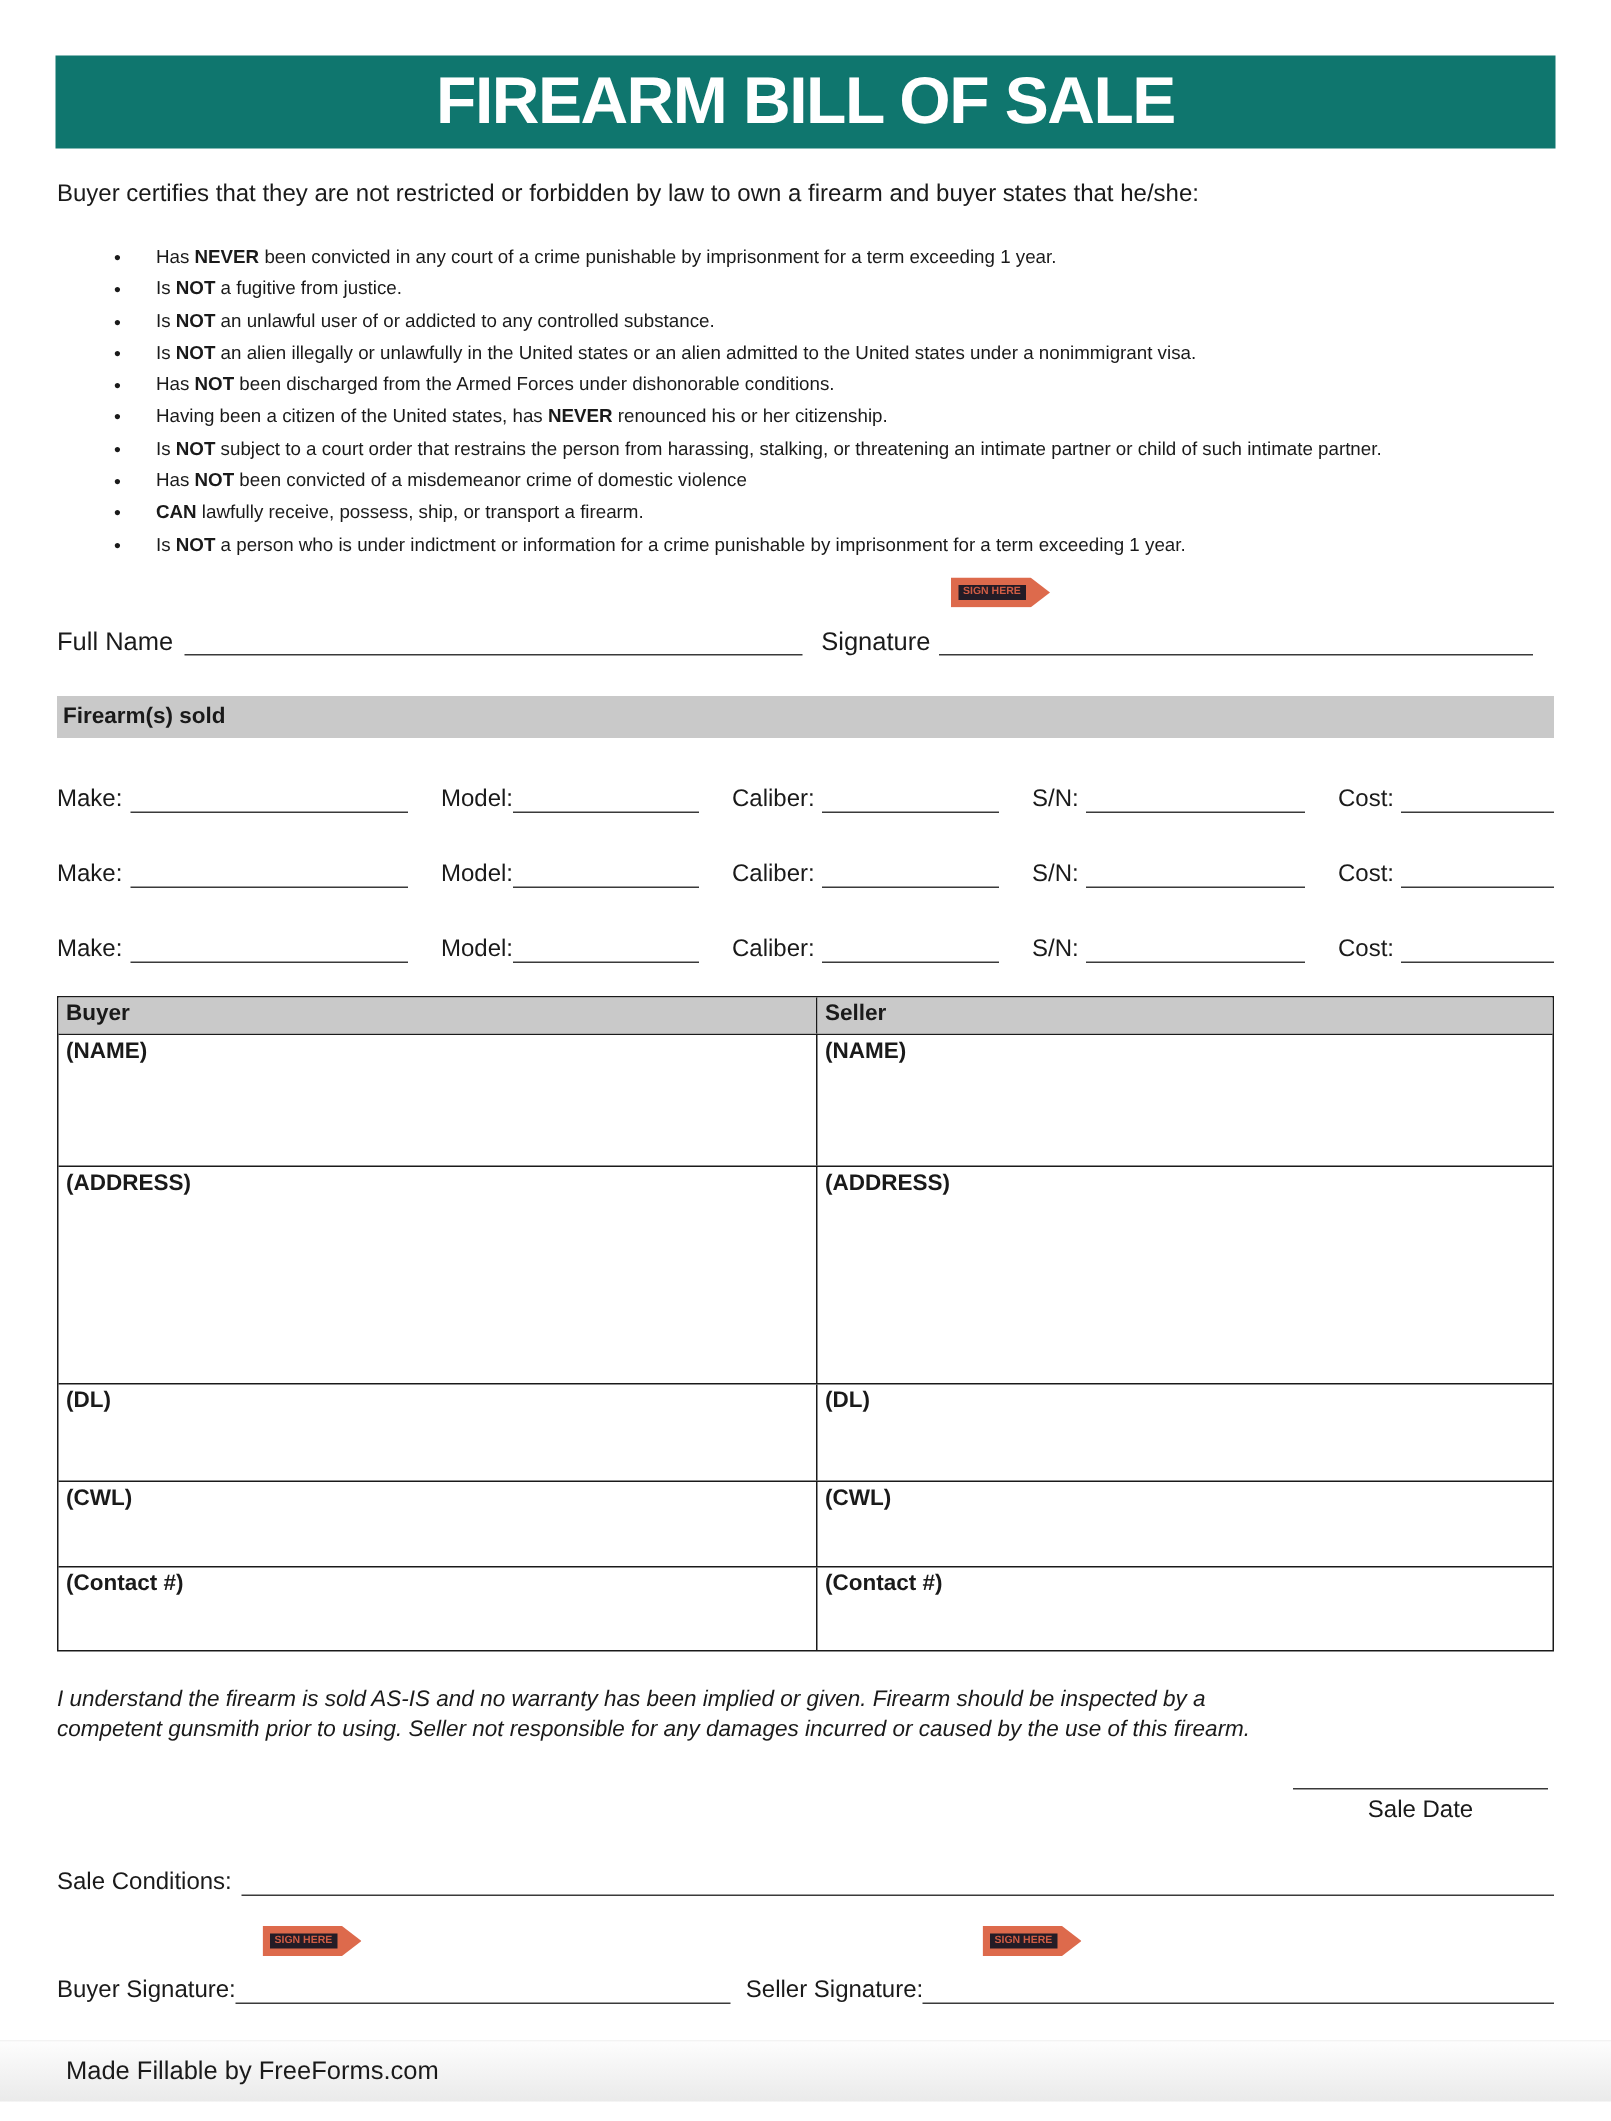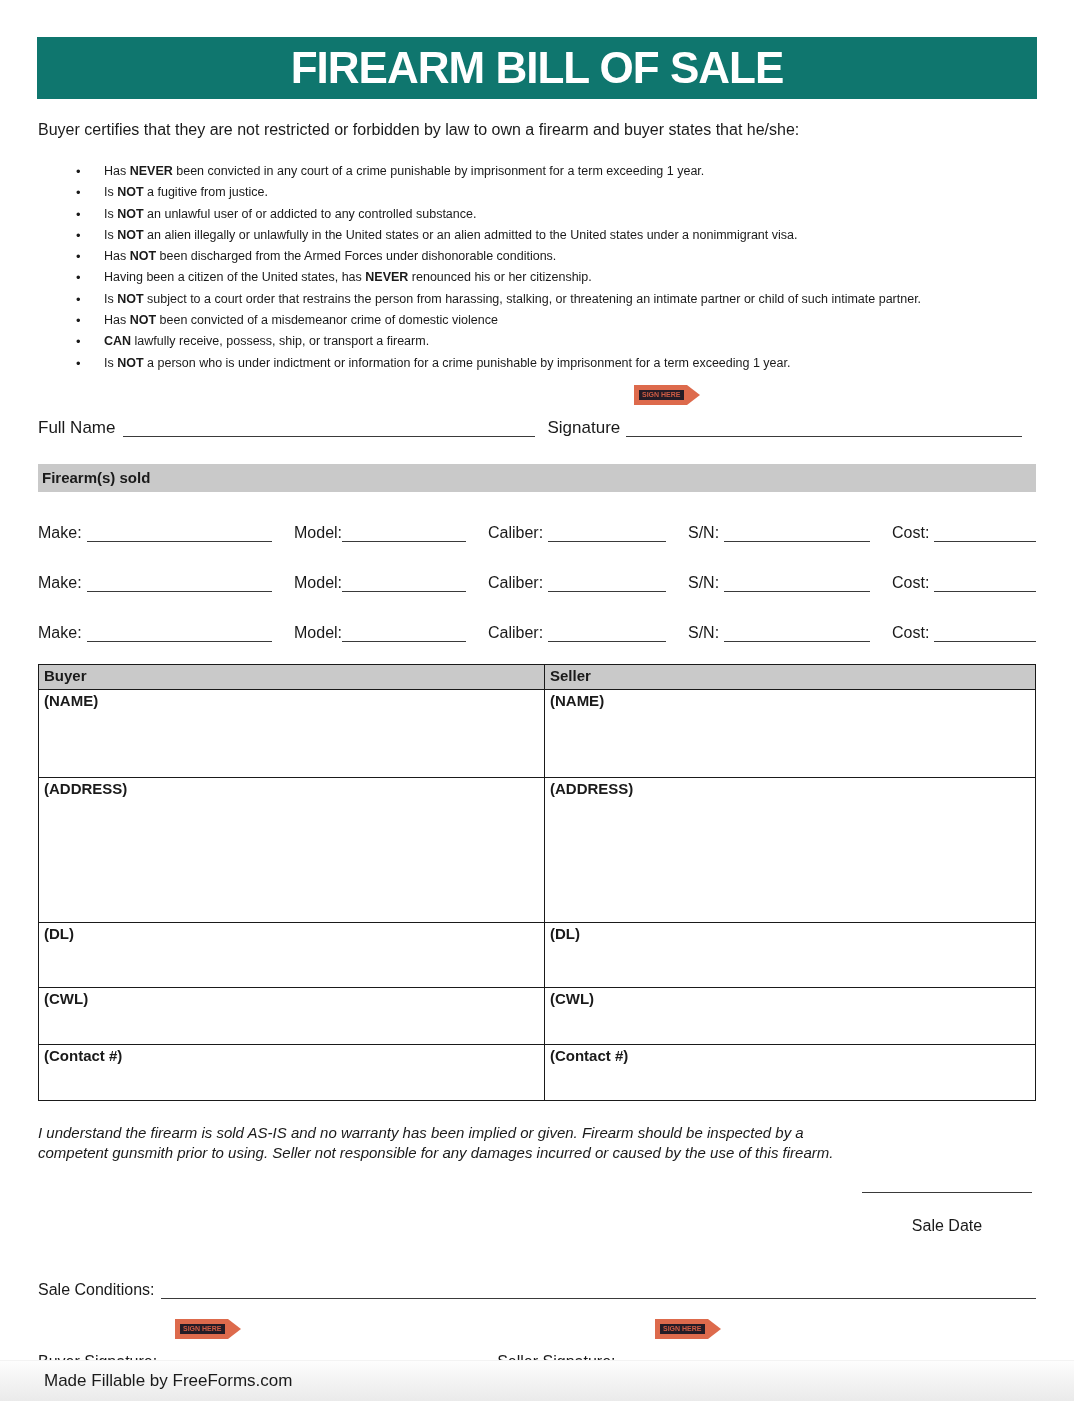--- a/index.html
+++ b/index.html
@@ -50,23 +50,23 @@
   .prow + .prow { border-top:1.5px solid #1a1a1a; }
   .pcell { flex:1 1 49.2%; padding:2px 5px; }
   .pcell:first-child { flex:1 1 50.8%; border-right:1.5px solid #1a1a1a; }
   .phead .pcell { background:#c9c9c9; font-weight:bold; font-size:15px; padding:2px 5px; height:24px; }
   .pbody .pcell { font-weight:bold; font-size:15px; }
 
   .asis { margin-top:22px; font-size:15px; line-height:20px; max-width:800px;font-style:italic; }
 
   .sale-date-block { margin-top:14px; margin-left:auto; margin-right:4px; width:170px; text-align:center; }
   .sale-date-line { width:170px; height:16px; }
-  .sale-date-label { margin-top:20px; font-size:16px; }
-
-  .conditions-row { display:flex; align-items:flex-end; height:24px; margin-top:40px; }
+  .sale-date-label { margin-top:0; font-size:16px; }
+
+  .conditions-row { display:flex; align-items:flex-end; height:24px; margin-top:24px; }
   .conditions-row .lbl { font-size:16px; white-space:nowrap; }
   .conditions-line { flex:1; margin-left:6px; }
 
   .sig-row { position:relative; margin-top:48px; display:flex; align-items:flex-end; height:24px; }
   .sig-row .lbl { font-size:16px; white-space:nowrap; }
   .buyer-sig-line { width:330px; }
   .seller-sig-lbl { margin-left:10px; }
   .seller-sig-line { flex:1; }
 
   .footer { position:absolute; left:0; bottom:13px; width:100%; height:41px;

